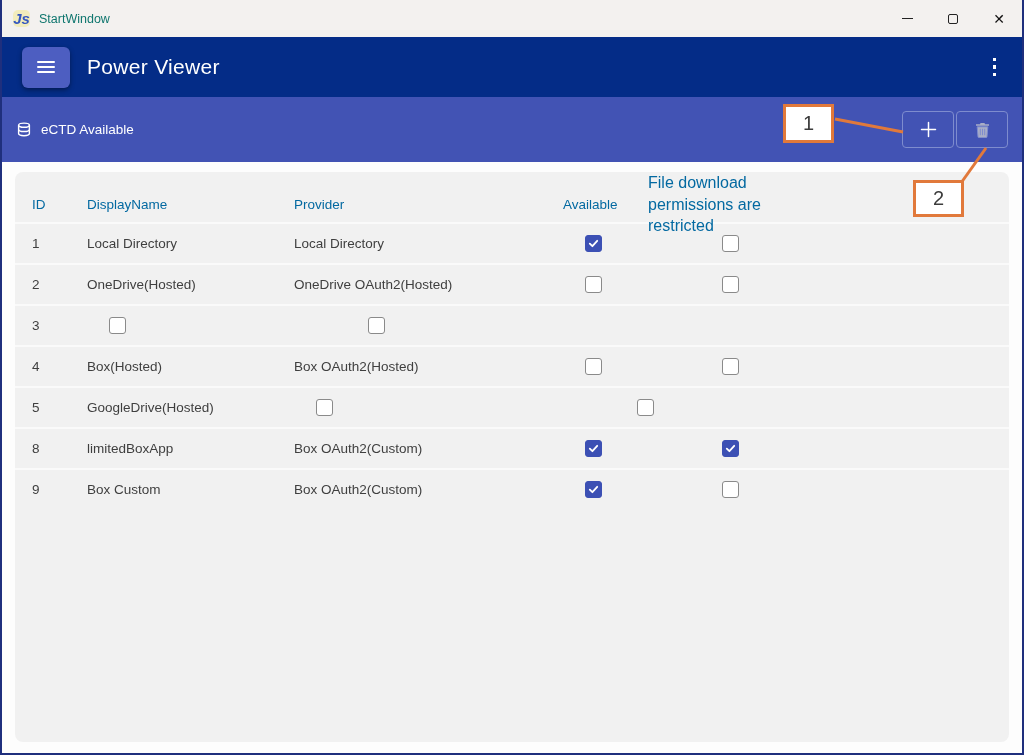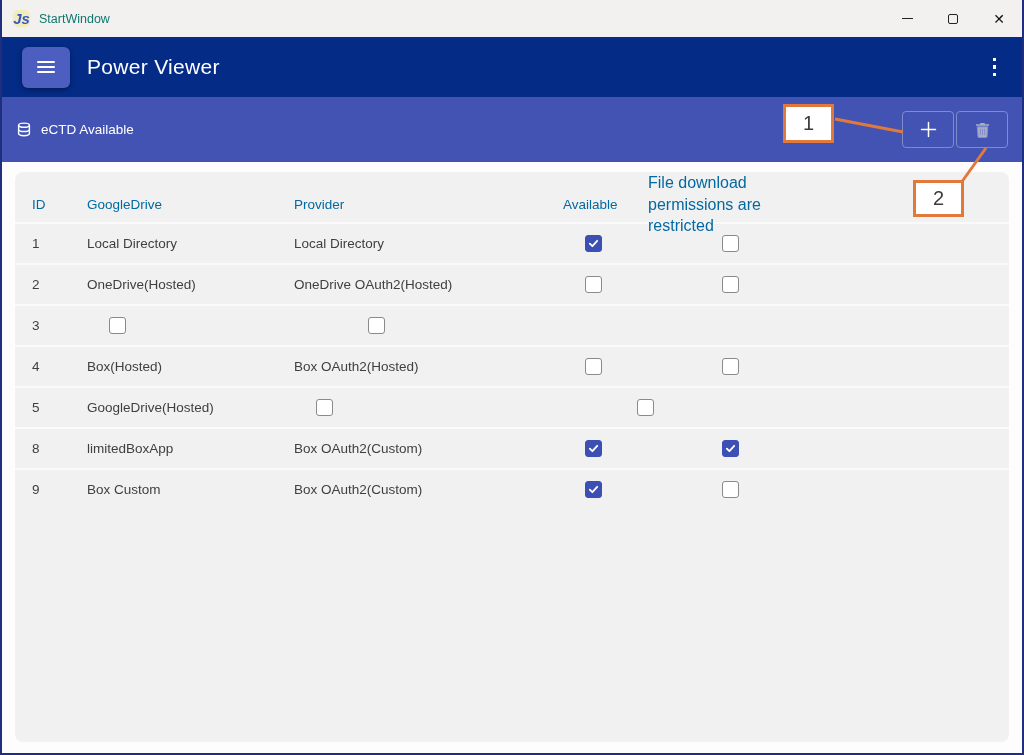--- a/index.html
+++ b/index.html
@@ -122,21 +122,21 @@
           <path d="M2.2 4.8h10.6l-.8 10a1.2 1.2 0 0 1-1.2 1H4.2a1.2 1.2 0 0 1-1.2-1l-.8-10zM5.3 6.8v6.4M7.5 6.8v6.4M9.7 6.8v6.4" stroke="#7e8cce" stroke-width="1"></path>
         </svg>
       </button>
     </div>
   </div>
 
   <div class="main">
     <div class="table-card">
       <div class="trow thead">
         <div>ID</div>
-        <div>GoogleDrive</div>
+        <div>DisplayName</div>
         <div>Provider</div>
         <div class="cell-available-head">Available</div>
         <div class="col-restricted-head">File download permissions are restricted</div>
       </div>
       <div>
   <div class="trow">
     <div>1</div>
     <div>Local Directory</div>
     <div>Local Directory</div>
     <div class="cell-available">

